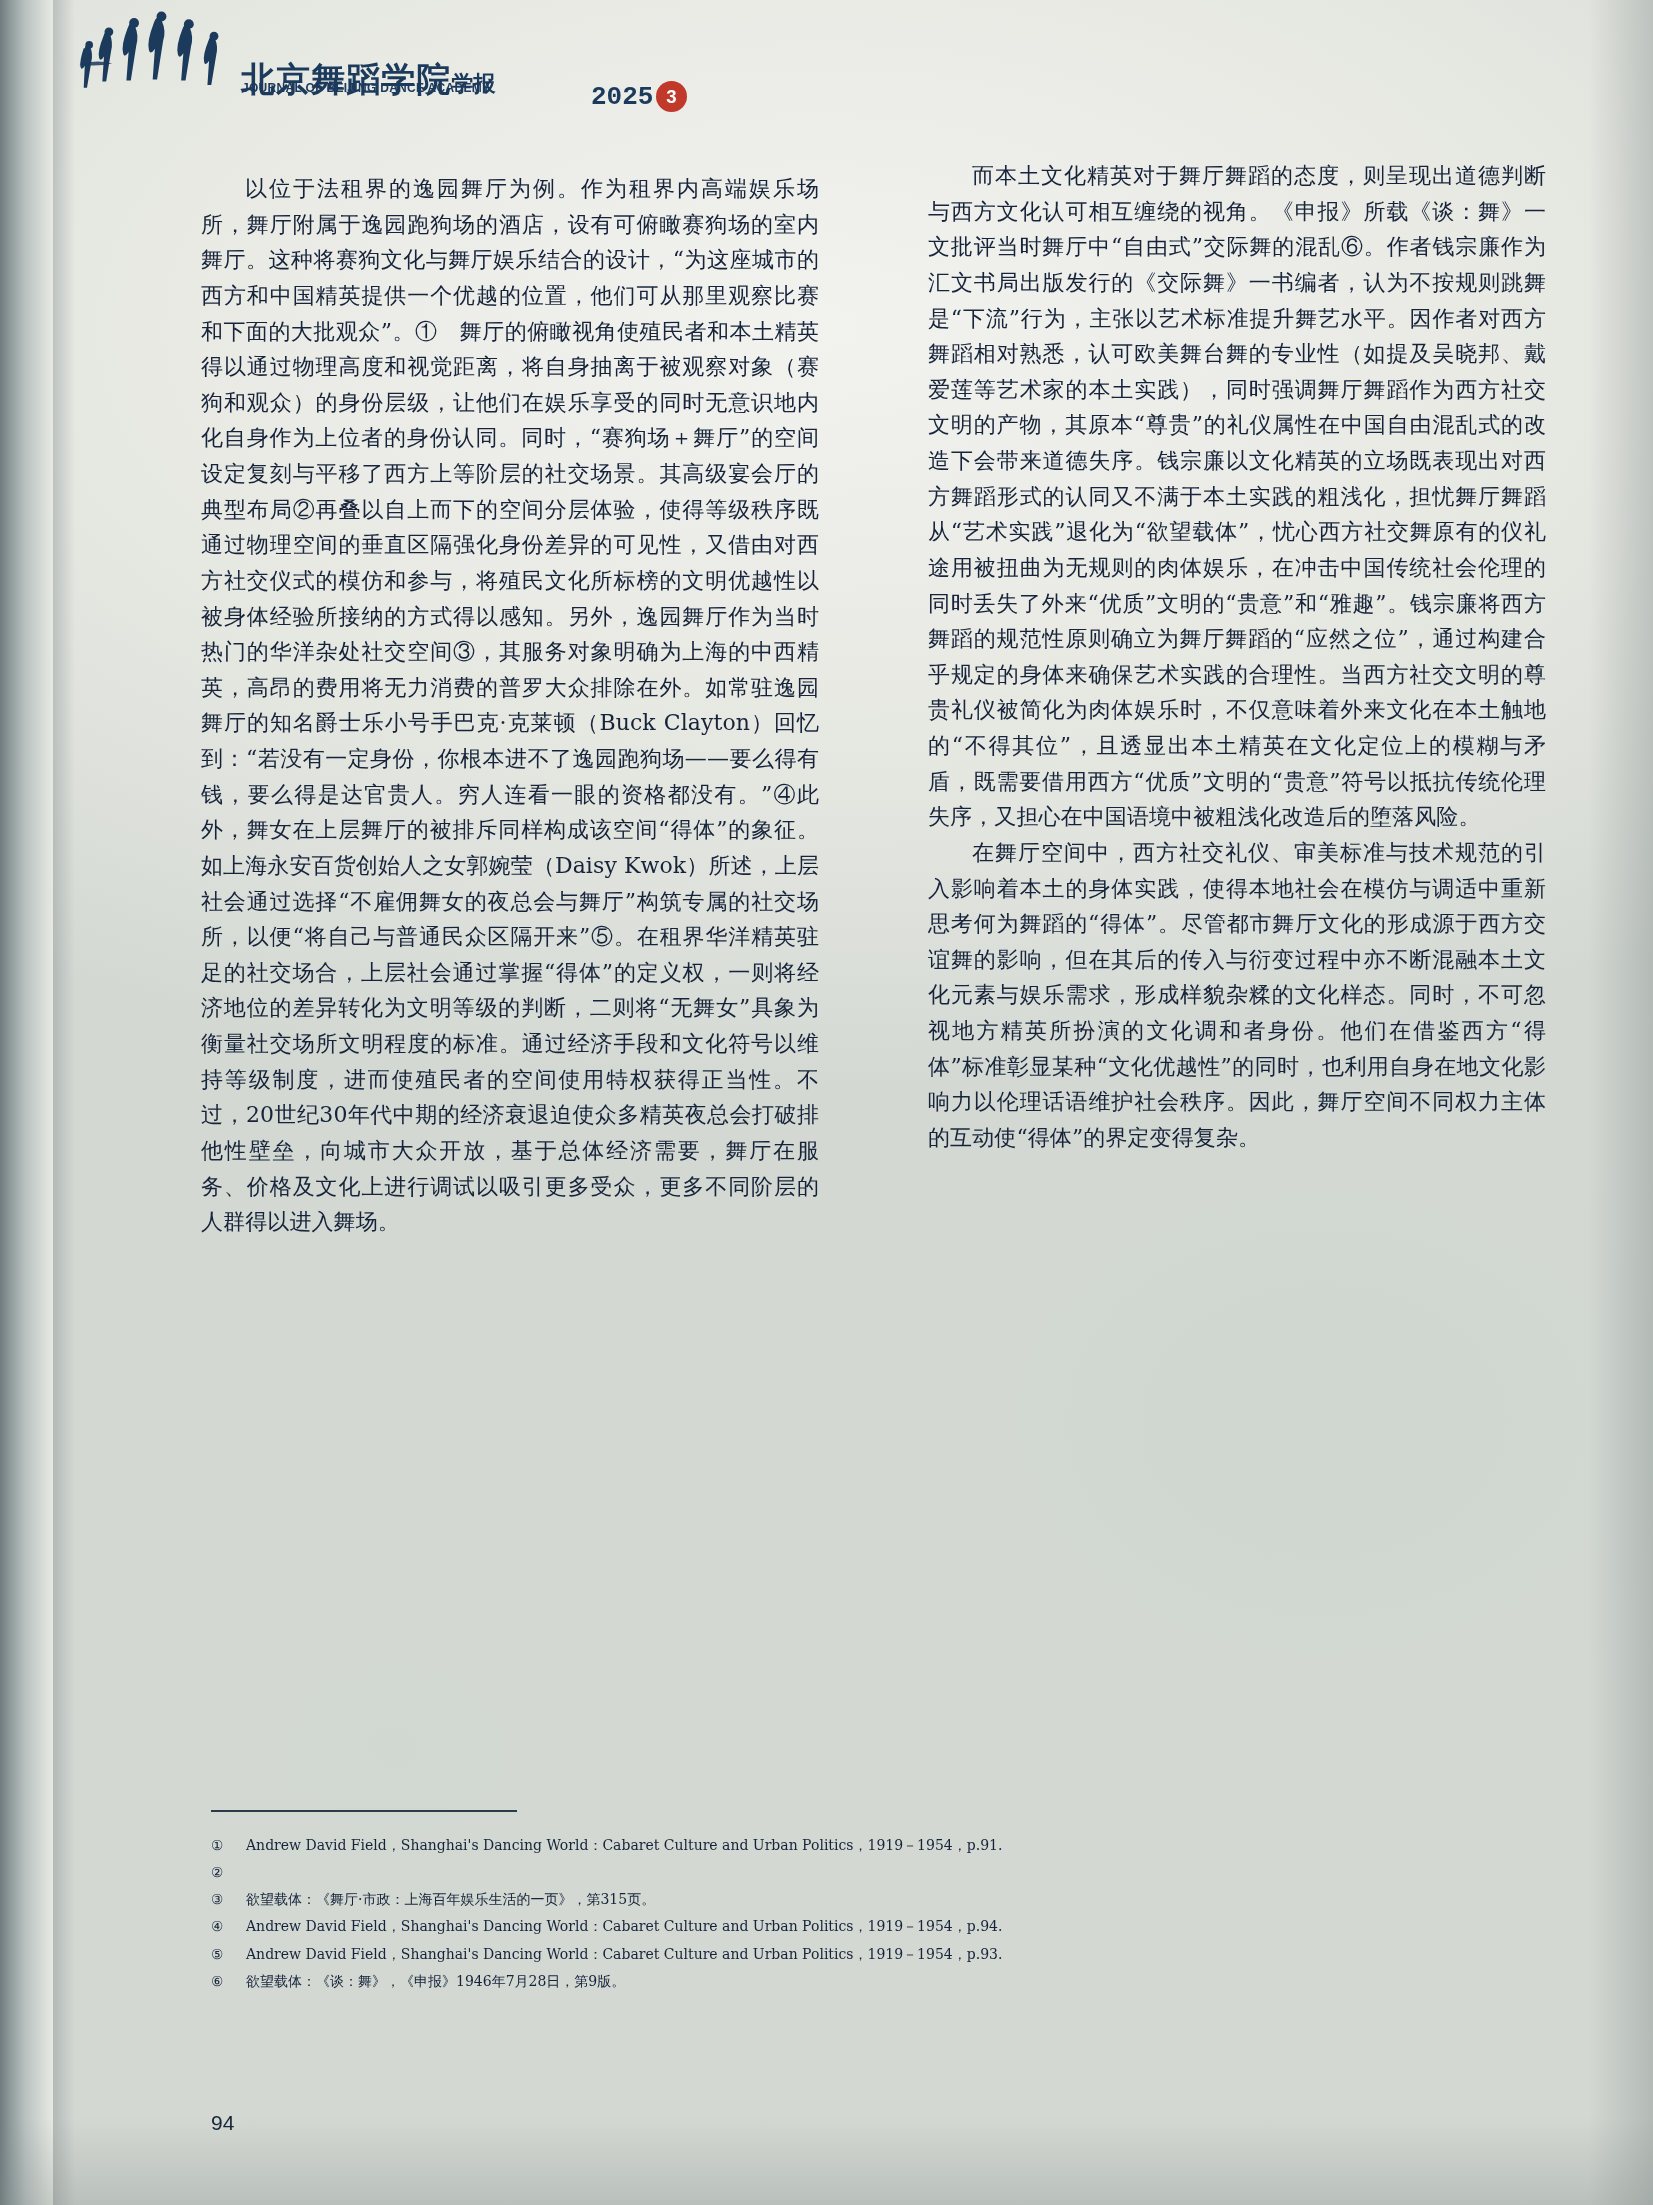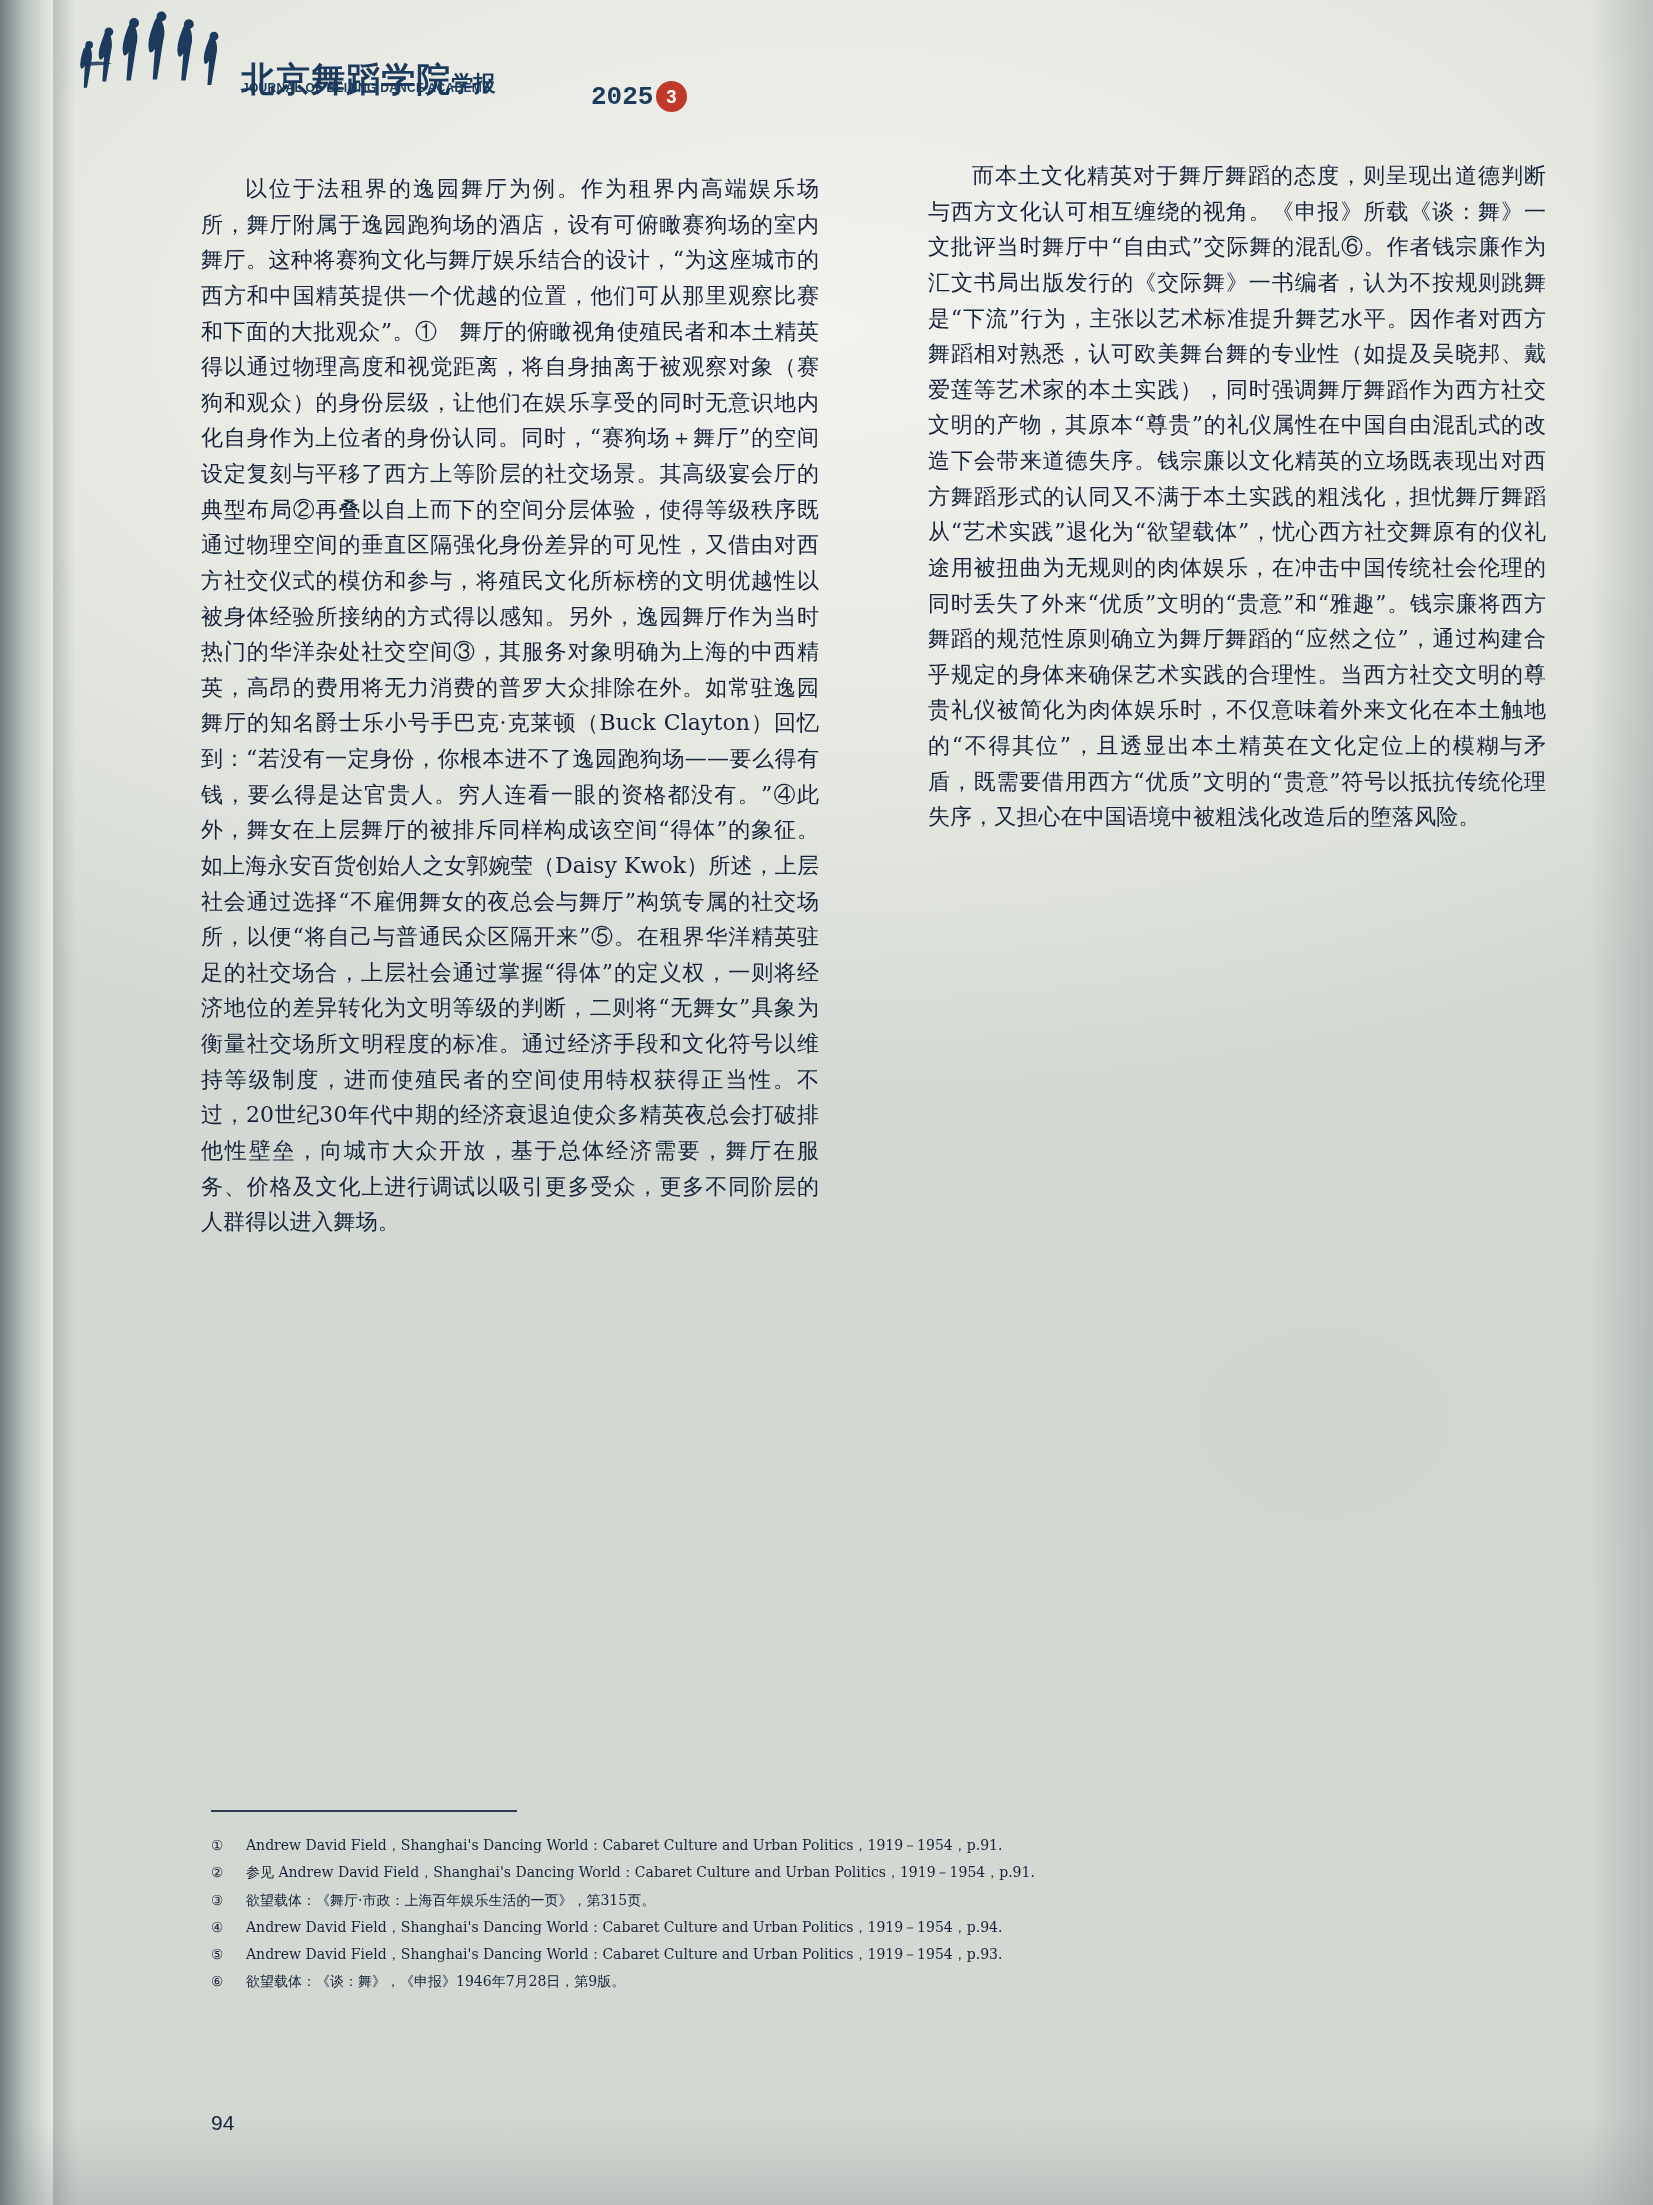--- a/index.html
+++ b/index.html
@@ -164,32 +164,32 @@
     <div class="issue-year">2025</div>
     <div class="issue-num">3</div>
   </div>
 
   <div class="col left">
     <p>以位于法租界的逸园舞厅为例。作为租界内高端娱乐场所，舞厅附属于逸园跑狗场的酒店，设有可俯瞰赛狗场的室内舞厅。这种将赛狗文化与舞厅娱乐结合的设计，“为这座城市的西方和中国精英提供一个优越的位置，他们可从那里观察比赛和下面的大批观众”。①　舞厅的俯瞰视角使殖民者和本土精英得以通过物理高度和视觉距离，将自身抽离于被观察对象（赛狗和观众）的身份层级，让他们在娱乐享受的同时无意识地内化自身作为上位者的身份认同。同时，“赛狗场＋舞厅”的空间设定复刻与平移了西方上等阶层的社交场景。其高级宴会厅的典型布局②再叠以自上而下的空间分层体验，使得等级秩序既通过物理空间的垂直区隔强化身份差异的可见性，又借由对西方社交仪式的模仿和参与，将殖民文化所标榜的文明优越性以被身体经验所接纳的方式得以感知。另外，逸园舞厅作为当时热门的华洋杂处社交空间③，其服务对象明确为上海的中西精英，高昂的费用将无力消费的普罗大众排除在外。如常驻逸园舞厅的知名爵士乐小号手巴克·克莱顿（Buck Clayton）回忆到：“若没有一定身份，你根本进不了逸园跑狗场——要么得有钱，要么得是达官贵人。穷人连看一眼的资格都没有。”④此外，舞女在上层舞厅的被排斥同样构成该空间“得体”的象征。如上海永安百货创始人之女郭婉莹（Daisy Kwok）所述，上层社会通过选择“不雇佣舞女的夜总会与舞厅”构筑专属的社交场所，以便“将自己与普通民众区隔开来”⑤。在租界华洋精英驻足的社交场合，上层社会通过掌握“得体”的定义权，一则将经济地位的差异转化为文明等级的判断，二则将“无舞女”具象为衡量社交场所文明程度的标准。通过经济手段和文化符号以维持等级制度，进而使殖民者的空间使用特权获得正当性。不过，20世纪30年代中期的经济衰退迫使众多精英夜总会打破排他性壁垒，向城市大众开放，基于总体经济需要，舞厅在服务、价格及文化上进行调试以吸引更多受众，更多不同阶层的人群得以进入舞场。</p>
   </div>
 
   <div class="col right">
     <p>而本土文化精英对于舞厅舞蹈的态度，则呈现出道德判断与西方文化认可相互缠绕的视角。《申报》所载《谈：舞》一文批评当时舞厅中“自由式”交际舞的混乱⑥。作者钱宗廉作为汇文书局出版发行的《交际舞》一书编者，认为不按规则跳舞是“下流”行为，主张以艺术标准提升舞艺水平。因作者对西方舞蹈相对熟悉，认可欧美舞台舞的专业性（如提及吴晓邦、戴爱莲等艺术家的本土实践），同时强调舞厅舞蹈作为西方社交文明的产物，其原本“尊贵”的礼仪属性在中国自由混乱式的改造下会带来道德失序。钱宗廉以文化精英的立场既表现出对西方舞蹈形式的认同又不满于本土实践的粗浅化，担忧舞厅舞蹈从“艺术实践”退化为“欲望载体”，忧心西方社交舞原有的仪礼途用被扭曲为无规则的肉体娱乐，在冲击中国传统社会伦理的同时丢失了外来“优质”文明的“贵意”和“雅趣”。钱宗廉将西方舞蹈的规范性原则确立为舞厅舞蹈的“应然之位”，通过构建合乎规定的身体来确保艺术实践的合理性。当西方社交文明的尊贵礼仪被简化为肉体娱乐时，不仅意味着外来文化在本土触地的“不得其位”，且透显出本土精英在文化定位上的模糊与矛盾，既需要借用西方“优质”文明的“贵意”符号以抵抗传统伦理失序，又担心在中国语境中被粗浅化改造后的堕落风险。</p>
+    <p>在舞厅空间中，西方社交礼仪、审美标准与技术规范的引入影响着本土的身体实践，使得本地社会在模仿与调适中重新思考何为舞蹈的“得体”。尽管都市舞厅文化的形成源于西方交谊舞的影响，但在其后的传入与衍变过程中亦不断混融本土文化元素与娱乐需求，形成样貌杂糅的文化样态。同时，不可忽视地方精英所扮演的文化调和者身份。他们在借鉴西方“得体”标准彰显某种“文化优越性”的同时，也利用自身在地文化影响力以伦理话语维护社会秩序。因此，舞厅空间不同权力主体的互动使“得体”的界定变得复杂。</p>
   </div>
 
   <div class="fn-rule"></div>
 
   <div class="footnotes">
     <div class="fn">
       <span class="fn-mark">①</span>
       <span class="fn-text">Andrew David Field，Shanghai's Dancing World：Cabaret Culture and Urban Politics，1919－1954，p.91.</span>
     </div>
     <div class="fn">
       <span class="fn-mark">②</span>
-      <span class="fn-text">参见 Andrew David Field，Shanghai's Dancing World：Cabaret Culture and Urban Politics，1919－1954，p.91.</span>
     </div>
     <div class="fn">
       <span class="fn-mark">③</span>
       <span class="fn-text">欲望载体：《舞厅·市政：上海百年娱乐生活的一页》，第315页。</span>
     </div>
     <div class="fn">
       <span class="fn-mark">④</span>
       <span class="fn-text">Andrew David Field，Shanghai's Dancing World：Cabaret Culture and Urban Politics，1919－1954，p.94.</span>
     </div>
     <div class="fn">

